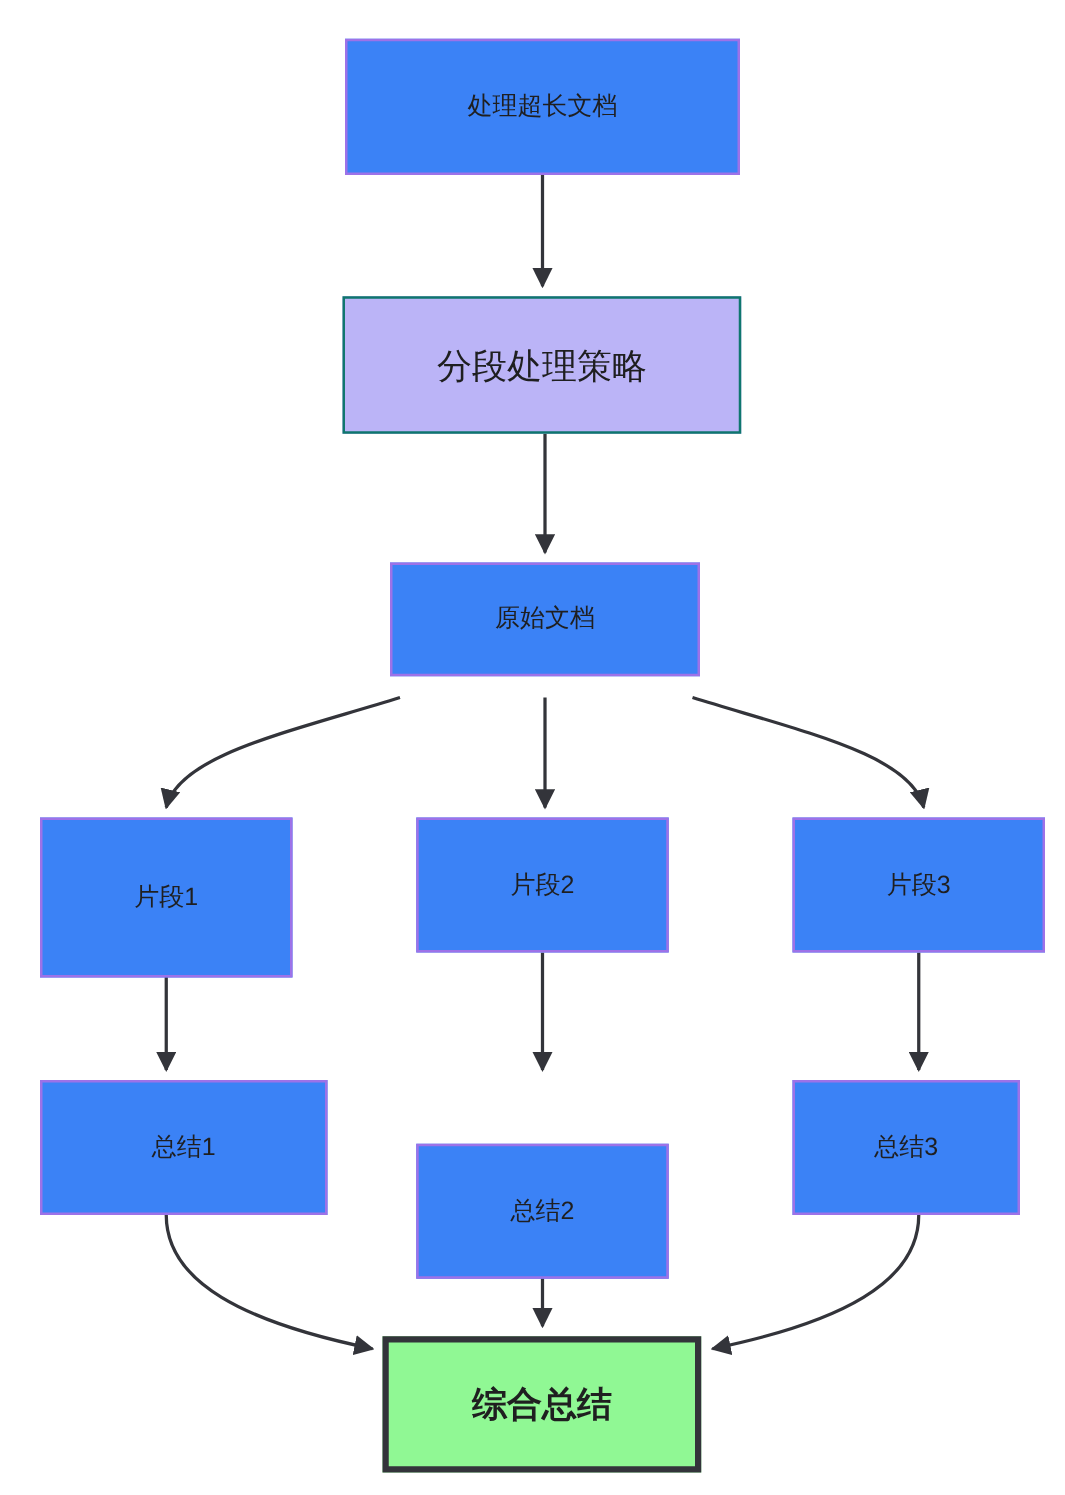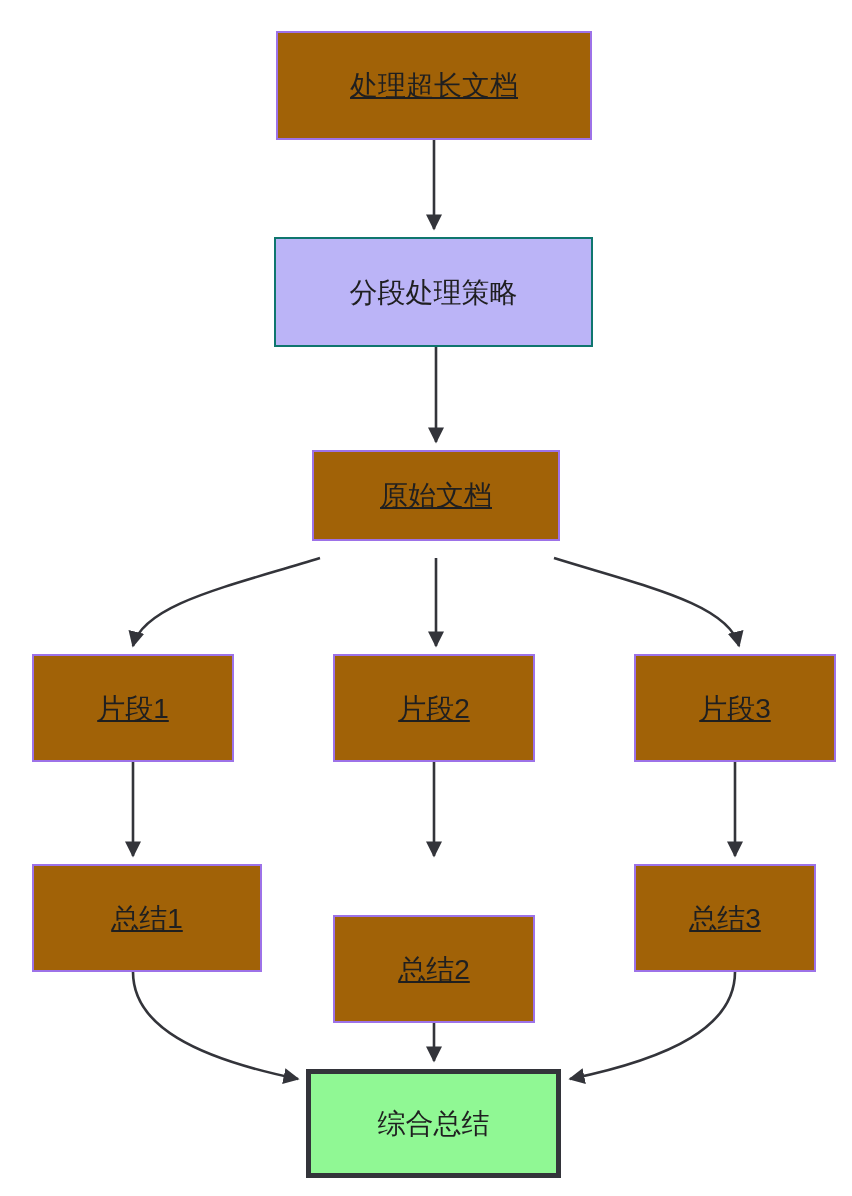--- a/index.html
+++ b/index.html
@@ -35,36 +35,36 @@
     text-align: center;
     line-height: 1.25;
     color: #1f1f20;
     white-space: nowrap;
   }
   .node-label {
     display: block;
   }
   
   .style-plain {
-    background: #a16207;
+    background: #3b82f6;
     border: 2px solid #9D72E8;
-    font-size: 28px;
-    text-decoration: underline;
+    font-size: 20px;
   }
   
   .style-strategy {
     background: #BBB4F7;
     border: 2px solid #0f766e;
     font-size: 28px;
   }
   
   .style-result {
     background: #90F894;
     border: 5px solid #33343A;
     font-size: 28px;
+    font-weight: bold;
   }
 </style>
 </head>
 <body>
 
 <div id="canvas">
 
   <svg id="edge-layer" viewBox="0 0 852 1196" width="852" height="1196" xmlns="http://www.w3.org/2000/svg">
     <defs>
       <marker id="arrowhead" viewBox="0 0 10 10" refX="9" refY="5" markerWidth="6.2" markerHeight="6.2" orient="auto-start-reverse">
@@ -100,21 +100,21 @@
   </div>
 
   <div class="node style-strategy" style="left:274px; top:237px; width:319px; height:110px;">
     <span class="node-label">分段处理策略</span>
   </div>
 
   <div class="node style-plain" style="left:312px; top:450px; width:248px; height:91px;">
     <span class="node-label">原始文档</span>
   </div>
 
-  <div class="node style-plain" style="left:32px; top:654px; width:202px; height:108px;">
+  <div class="node style-plain" style="left:32px; top:654px; width:202px; height:128px;">
     <span class="node-label">片段1</span>
   </div>
 
   <div class="node style-plain" style="left:333px; top:654px; width:202px; height:108px;">
     <span class="node-label">片段2</span>
   </div>
 
   <div class="node style-plain" style="left:634px; top:654px; width:202px; height:108px;">
     <span class="node-label">片段3</span>
   </div>

